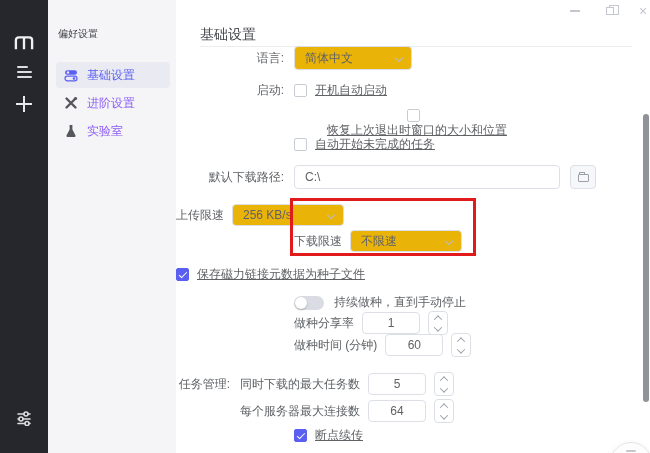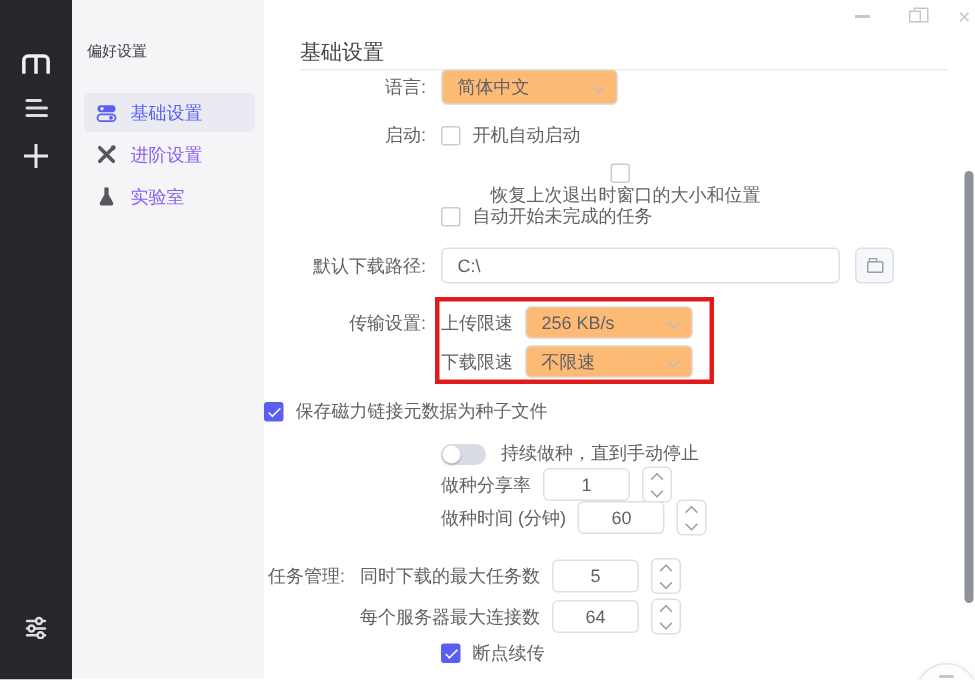--- a/index.html
+++ b/index.html
@@ -24,34 +24,34 @@
   .sb-item span.lbl { font-size:12px; }
 
   
   .main-title { position:absolute; left:200px; top:26px; font-size:14px; color:#45474c; }
   .divider { position:absolute; left:200px; top:46px; width:432px; height:1px; background:#ebedf0; }
 
   .row { position:absolute; left:176px; width:474px; display:flex; align-items:center; }
   .glabel { width:118px; flex:none; text-align:right; padding-right:10px; color:#5f6266; }
   .ilabel { margin-right:8px; color:#5f6266; white-space:nowrap; }
 
-  .sel { position:relative; height:22px; border:1px solid #dcdfe6; border-radius:4px; background:#fdba74; display:flex; align-items:center; padding:0 24px 0 10px; color:#606266; cursor:pointer; }
+  .sel { position:relative; height:22px; border:1px solid #dcdfe6; border-radius:4px; background:#eab308; display:flex; align-items:center; padding:0 24px 0 10px; color:#606266; cursor:pointer; }
   .sel.h24 { height:24px; }
   .caret { position:absolute; right:9px; top:7px; width:6px; height:6px; border-right:1px solid #b9bdc4; border-bottom:1px solid #b9bdc4; transform:rotate(45deg); }
   .sel.h24 .caret { top:8px; }
 
   .inp { height:24px; border:1px solid #dcdfe6; border-radius:4px; background:#fff; display:flex; align-items:center; padding:0 10px; color:#606266; }
   .fbtn { width:26px; height:24px; margin-left:10px; border:1px solid #dcdfe6; border-radius:4px; background:#f5f7fa; display:flex; align-items:center; justify-content:center; cursor:pointer; }
   .folder { width:11px; height:8px; border:1px solid #9aa0a8; border-radius:1px; position:relative; margin-top:2px; }
   .folder::before { content:''; position:absolute; left:0; top:-3px; width:4px; height:2px; border:1px solid #9aa0a8; border-bottom:none; border-radius:1px 1px 0 0; }
 
   .ck { width:13px; height:13px; border:1px solid #c8ccd4; border-radius:2px; background:#fff; flex:none; position:relative; cursor:pointer; }
   .ck.checked { background:#5a5ff2; border-color:#5a5ff2; }
   .ck.checked::after { content:''; position:absolute; left:4px; top:1px; width:3px; height:7px; border-right:1.5px solid #fff; border-bottom:1.5px solid #fff; transform:rotate(45deg); }
-  .ck + .clabel { margin-left:8px; }
+  .ck + .clabel { margin-left:8px;text-decoration:underline; }
 
   .tog { width:30px; height:14px; border-radius:7px; background:#d9dce3; position:relative; flex:none; cursor:pointer; }
   .tog::after { content:''; position:absolute; left:1px; top:1px; width:12px; height:12px; border-radius:50%; background:#fff; box-shadow:0 1px 2px rgba(0,0,0,.25); }
   .tog + .clabel { margin-left:10px; }
 
   .num { width:58px; height:22px; border:1px solid #dcdfe6; border-radius:4px; background:#fff; display:flex; align-items:center; justify-content:center; color:#606266; }
   .spin { width:20px; height:24px; margin-left:8px; border:1px solid #dcdfe6; border-radius:4px; background:#fff; display:flex; flex-direction:column; overflow:hidden; flex:none; }
   .spin i { flex:1; display:flex; align-items:center; justify-content:center; cursor:pointer; }
   .spin i::before { content:''; width:5px; height:5px; border-left:1px solid #9aa0a8; border-top:1px solid #9aa0a8; }
   .spin .up::before { transform:rotate(45deg) translate(1px,1px); }
@@ -175,21 +175,20 @@
   <span class="glabel">默认下载路径:</span>
   <div class="inp" style="width:266px;">
     <span>C:\</span>
   </div>
   <div class="fbtn">
       <i class="folder"></i>
     </div>
 </div>
 
 <div class="row" style="top:204px;">
-  <span class="glabel">传输设置:</span>
   <span class="ilabel">上传限速</span>
   <div class="sel" style="width:112px;">
     <span>256 KB/s</span>
       <i class="caret"></i>
   </div>
 </div>
 <div class="row" style="top:230px;">
   <span class="glabel"></span>
   <span class="ilabel">下载限速</span>
   <div class="sel" style="width:112px;">

